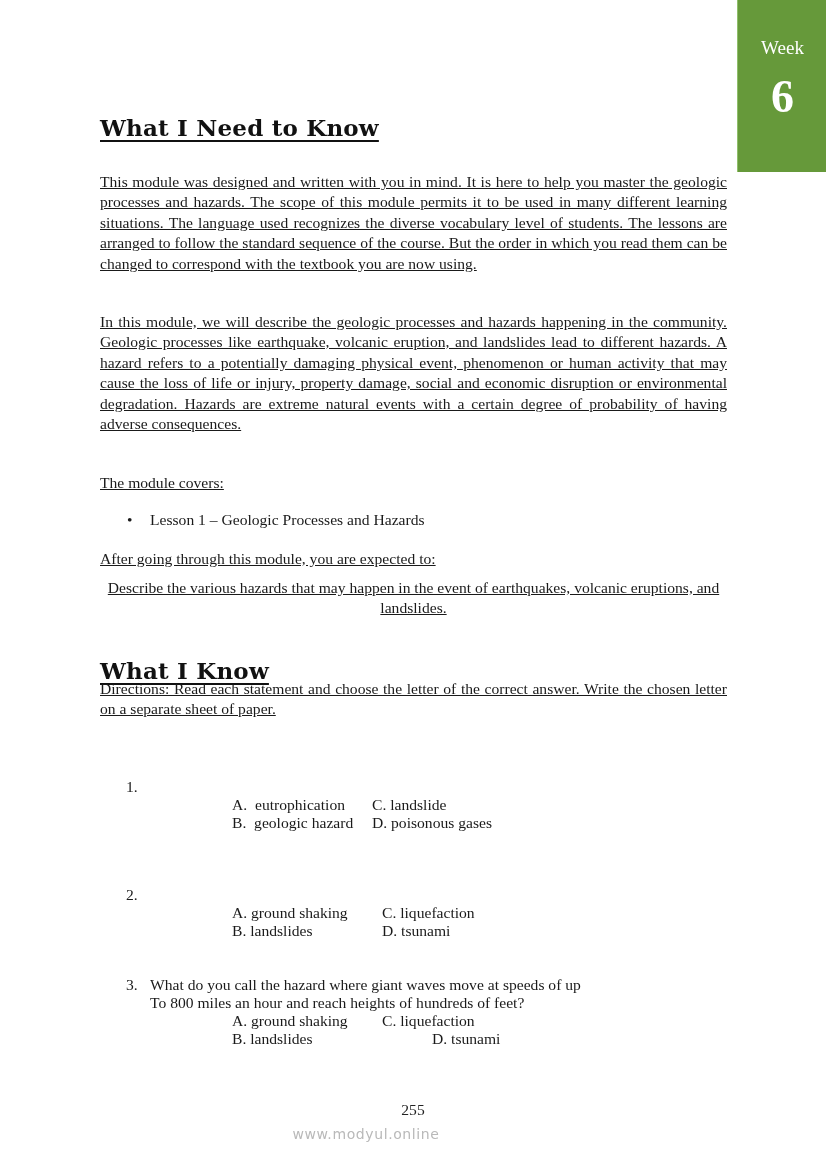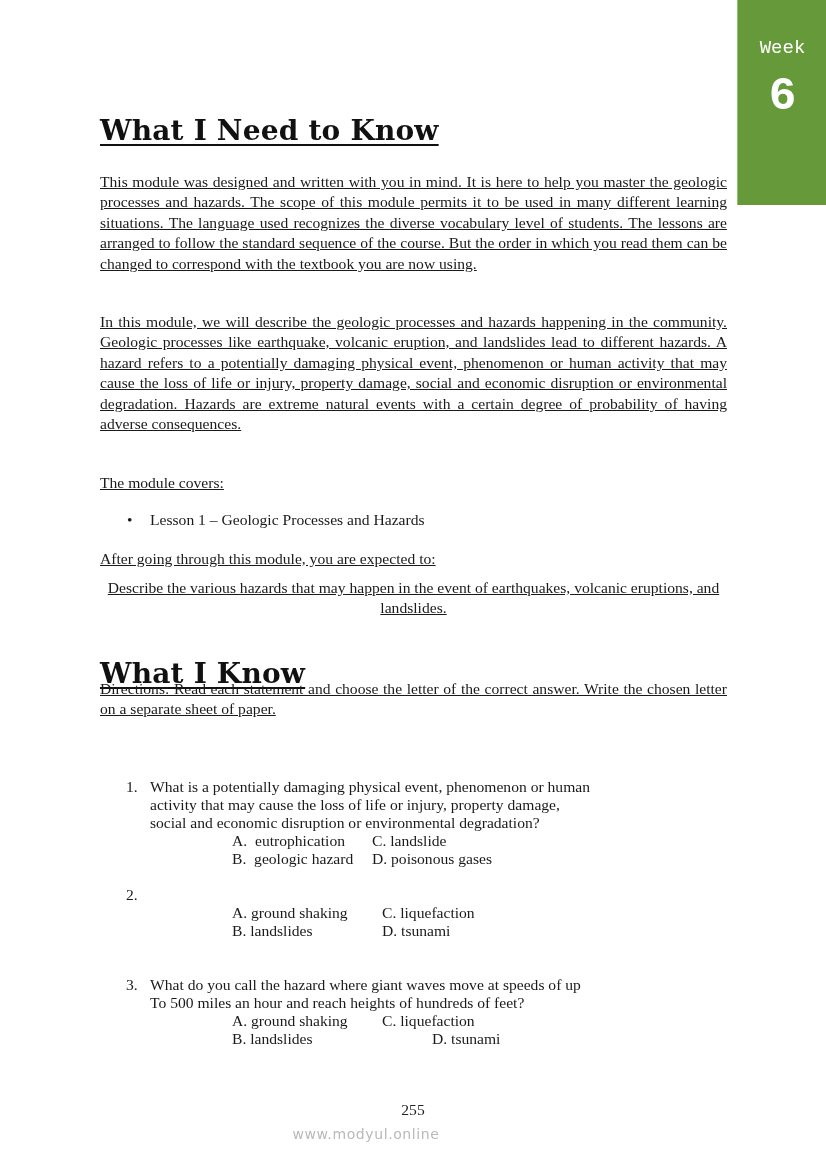--- a/index.html
+++ b/index.html
@@ -13,25 +13,25 @@
     position: relative;
     overflow: hidden;
     font-family: "DejaVu Serif", "Liberation Serif", serif;
     color: #1a1a1a;
   }
   .week-tab {
     position: absolute;
     left: 737px;
     top: 0;
     width: 89px;
-    height: 205px;
+    height: 172px;
     background: #66993a;
     border-left: 1px solid #8fbf6a;
     color: #ffffff;
-    font-family: Liberation Mono, monospace;
+    font-family: Liberation Serif, serif;
     text-align: center;
   }
   .week-label {
     position: absolute;
     top: 37px;
     left: 0;
     right: 0;
     font-size: 19px;
   }
   .week-number {
@@ -41,21 +41,21 @@
     right: 0;
     font-size: 46px;
     font-weight: bold;
     line-height: 1;
   }
   .heading {
     position: absolute;
     left: 100px;
     font-family: "DejaVu Serif", "Liberation Serif", serif;
     font-weight: bold;
-    font-size: 28px;
+    font-size: 23px;
     text-decoration: underline;
     text-decoration-thickness: 2px;
     text-underline-offset: 4px;
     color: #111;
     letter-spacing: 0.2px;
     margin: 0;
   }
   .h-need { top: 114px; }
   .h-know { top: 657px; }
   .para {
@@ -160,23 +160,20 @@
 <p class="para p4">After going through this module, you are expected to:</p>
 <p class="para p5">Describe the various hazards that may happen in the event of earthquakes, volcanic eruptions, and landslides.</p>
 
 <h1 class="heading h-know">What I Know</h1>
 
 <p class="para p6">Directions: Read each statement and choose the letter of the correct answer. Write the chosen letter on a separate sheet of paper.</p>
 
 <div class="question q1">
   <div class="q-row">
     <span class="q-num">1.</span>
-    <span class="q-text">What is a potentially damaging physical event, phenomenon or human
-activity that may cause the loss of life or injury, property damage,
-social and economic disruption or environmental degradation?</span>
   </div>
   <div class="choices">
     <span class="choice c-a">A.  eutrophication</span>
     <span class="choice c-c">C. landslide</span>
     <span class="choice c-b">B.  geologic hazard</span>
     <span class="choice c-d">D. poisonous gases</span>
   </div>
 </div>
 
 <div class="question q2">
@@ -188,21 +185,21 @@
     <span class="choice c-c">C. liquefaction</span>
     <span class="choice c-b">B. landslides</span>
     <span class="choice c-d">D. tsunami</span>
   </div>
 </div>
 
 <div class="question q3">
   <div class="q-row">
     <span class="q-num">3.</span>
     <span class="q-text">What do you call the hazard where giant waves move at speeds of up
-To 500 miles an hour and reach heights of hundreds of feet?</span>
+To 800 miles an hour and reach heights of hundreds of feet?</span>
   </div>
   <div class="choices">
     <span class="choice c-a">A. ground shaking</span>
     <span class="choice c-c">C. liquefaction</span>
     <span class="choice c-b">B. landslides</span>
     <span class="choice c-d">D. tsunami</span>
   </div>
 </div>
 
 <div class="page-number">255</div>

